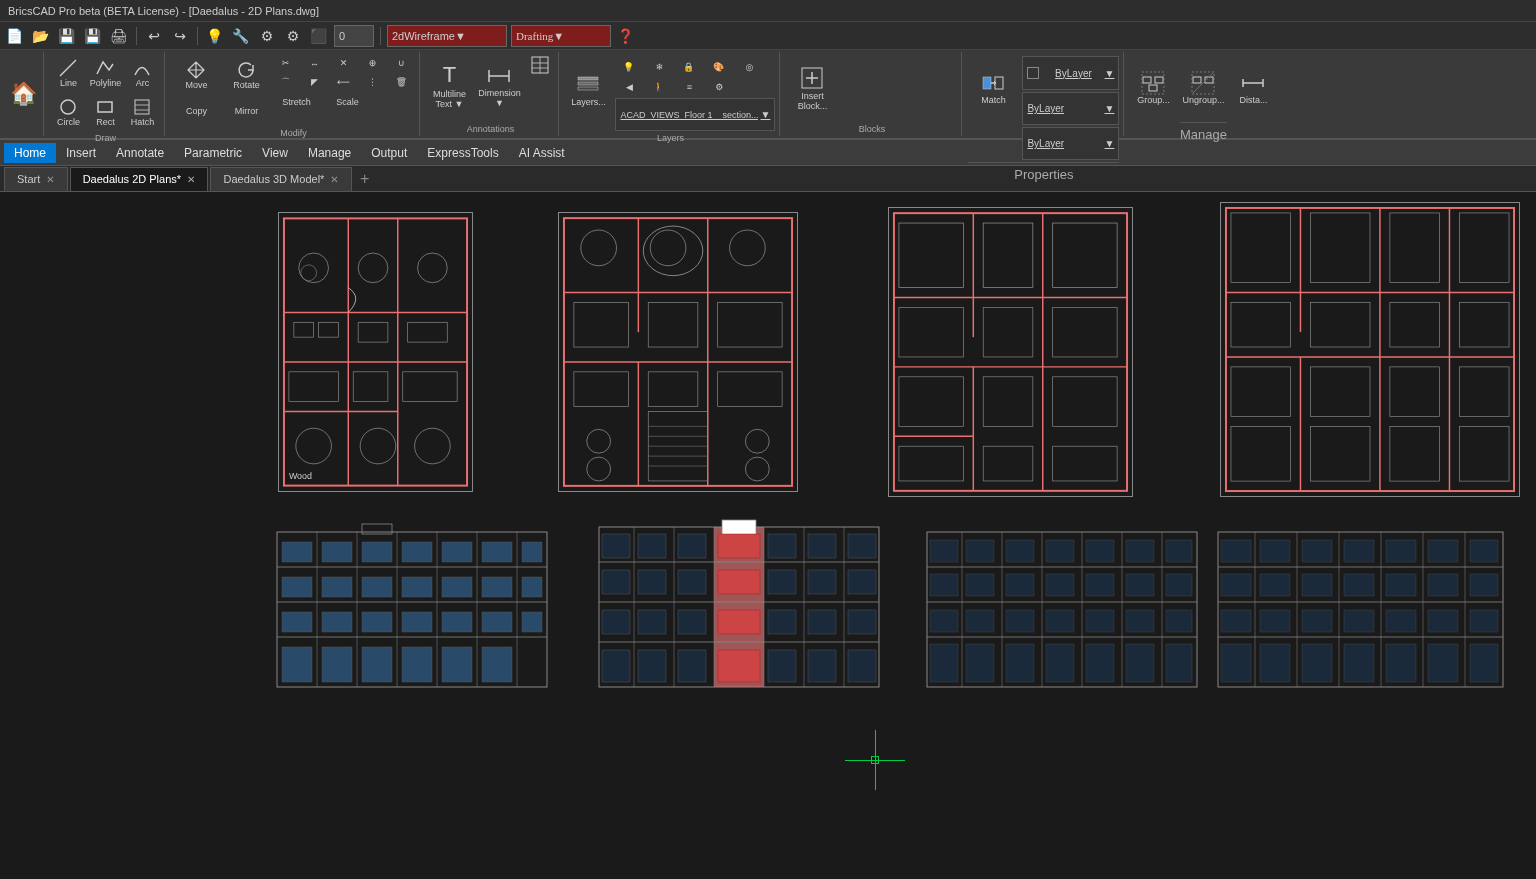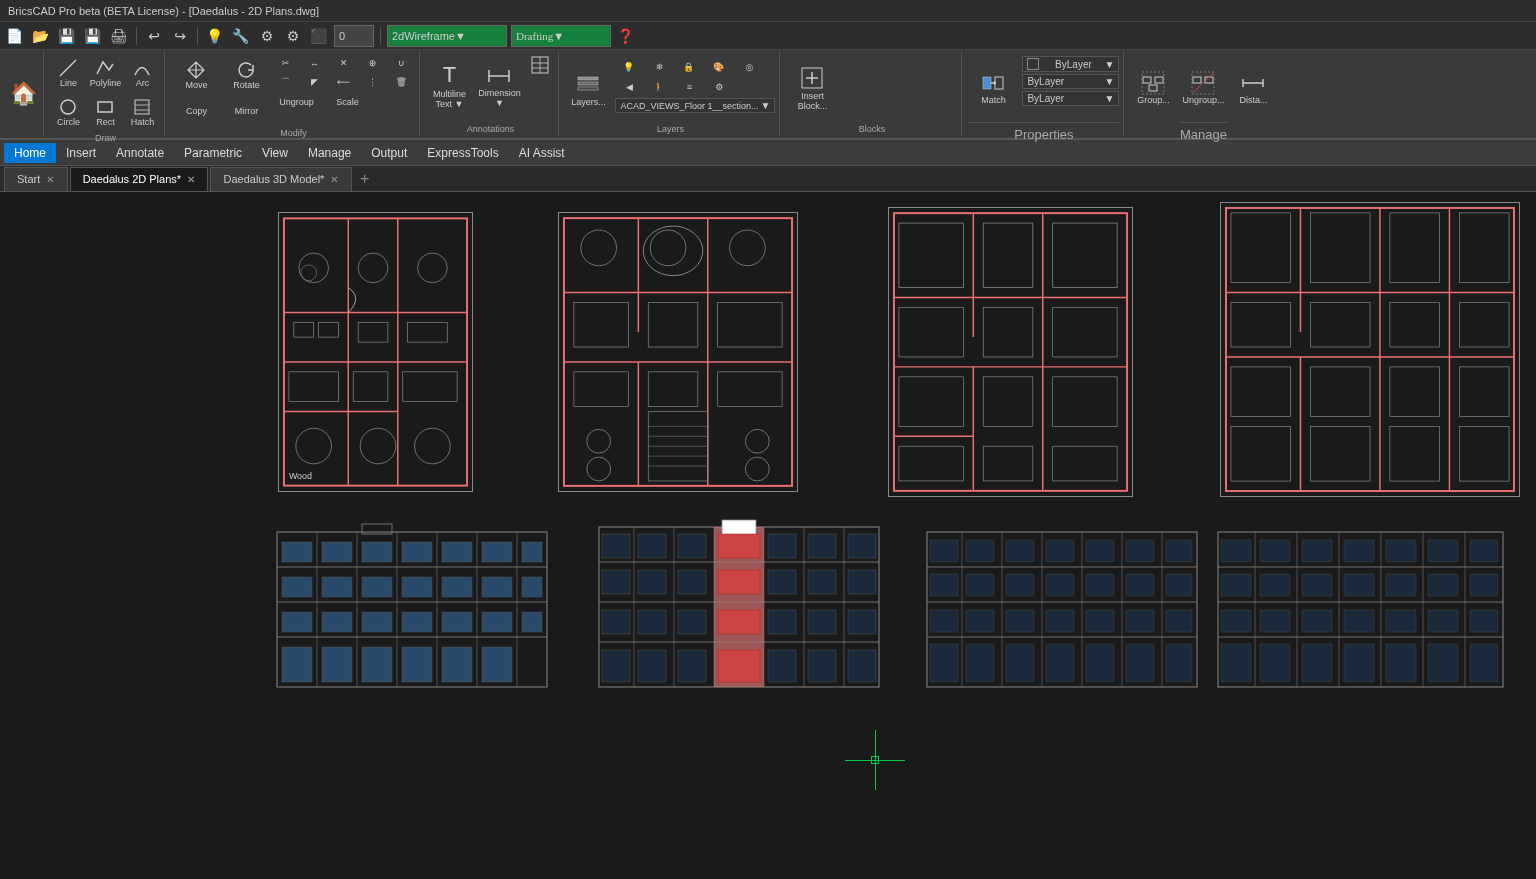--- a/index.html
+++ b/index.html
@@ -132,21 +132,21 @@
       cursor: pointer;
       color: #ccc;
       font-size: 14px;
       border-radius: 2px;
     }
 
     .qa-separator { width: 1px; height: 18px; background: #555; margin: 0 2px; }
 
     .qa-dropdown {
       height: 22px;
-      background: #15803d;
+      background: #7f1d1d;
       border: 1px solid #666;
       color: #ccc;
       font-size: 11px;
       padding: 0 4px;
       min-width: 200px;
       display: flex;
       align-items: center;
       cursor: pointer;
     }
 
@@ -299,27 +299,28 @@
       padding: 2px 4px;
       border-right: 1px solid #555;
       min-width: 160px;
     }
 
     .prop-dropdown {
       background: #333;
       border: 1px solid #555;
       color: #ccc;
       font-size: 10px;
-      padding: 1px 4px;
+      padding: 10px 4px;
       flex: 1;
       height: 18px;
       display: flex;
       align-items: center;
       justify-content: space-between;
       cursor: pointer;
+      text-decoration: underline;
     }
 
     
     .layer-section {
       display: flex;
       flex-direction: column;
       padding: 2px 4px;
       border-right: 1px solid #555;
       min-width: 140px;
     }
@@ -467,21 +468,21 @@
             <div class="tb-btn-small">∪</div>
           </div>
           <div style="display:flex;gap:1px;">
             <div class="tb-btn-small">⌒</div>
             <div class="tb-btn-small">◤</div>
             <div class="tb-btn-small">⟵</div>
             <div class="tb-btn-small">⋮</div>
             <div class="tb-btn-small">🗑</div>
           </div>
           <div style="display:flex;gap:1px;margin-top:1px;">
-            <div class="tb-btn-small" style="min-width:50px;">Ungroup</div>
+            <div class="tb-btn-small" style="min-width:50px;">Stretch</div>
             <div class="tb-btn-small" style="min-width:50px;">Scale</div>
           </div>
         </div>
       </div>
     </div>
     <div class="toolbar-section-label">Modify</div>
   </div>
 
   <div class="toolbar-section" style="min-width:120px;">
     <div style="display:flex;gap:4px;flex:1;align-items:flex-start;">

